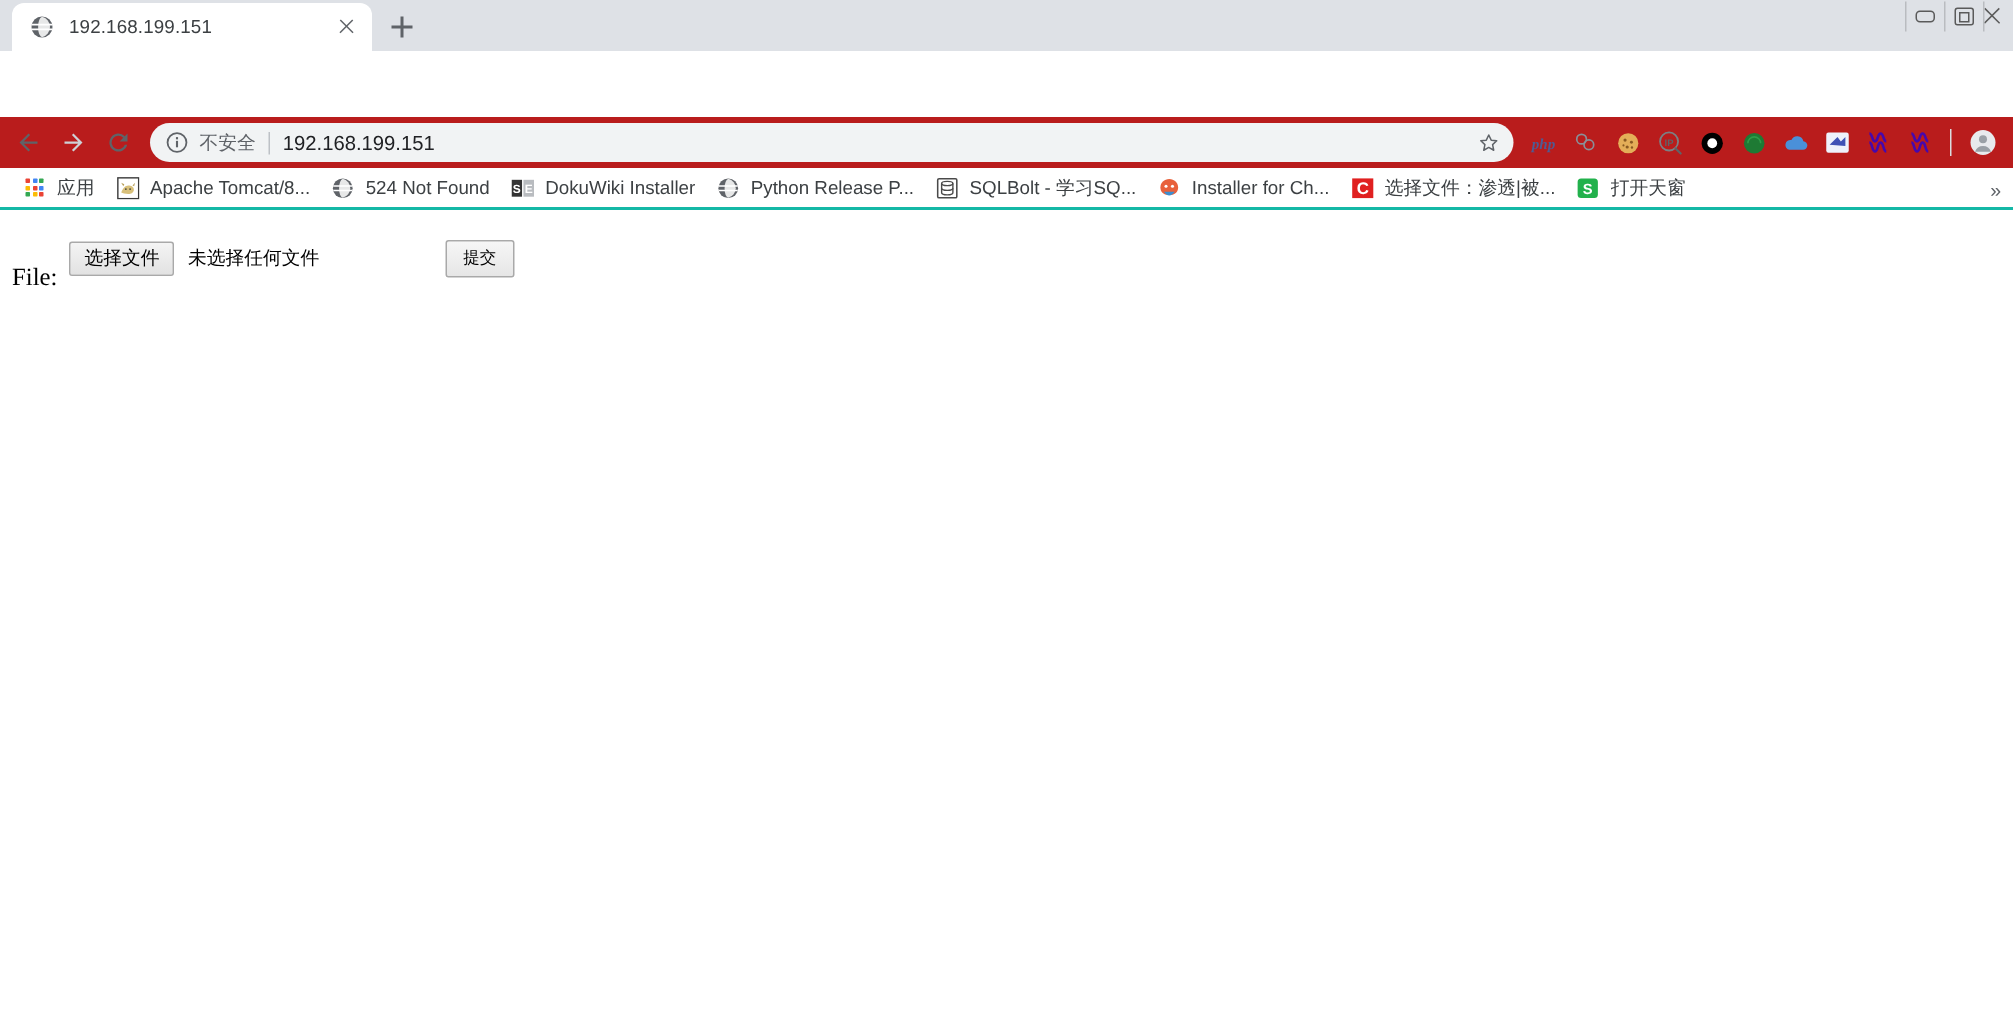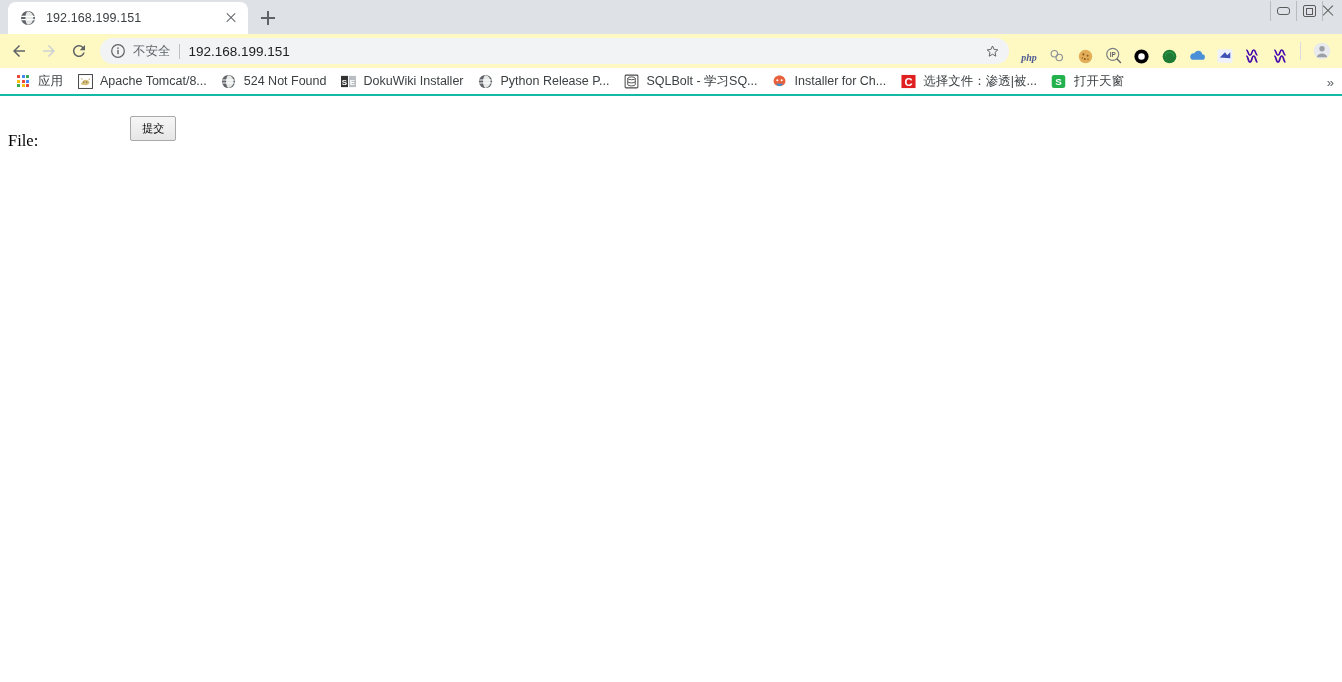--- a/index.html
+++ b/index.html
@@ -111,24 +111,25 @@
   .wc-close span::before, .wc-close span::after {
     content: ""; position: absolute; left: -2px; top: 5px;
     width: 14px; height: 1.3px; background: #5a5a5a;
   }
   .wc-close span::before { transform: rotate(45deg); }
   .wc-close span::after  { transform: rotate(-45deg); }
 
   
   .toolbar {
     height: 34px;
-    background: #fef9c3;
+    background: #b91c1c;
     display: flex;
     align-items: center;
     padding: 0 6px 0 4px;
+    margin-top: 44px;
   }
   .navbtn {
     width: 30px; height: 30px;
     display: flex; align-items: center; justify-content: center;
     flex: 0 0 30px;
   }
   .navbtn svg { display: block; }
 
   .omnibox {
     flex: 1 1 auto;
@@ -177,21 +178,21 @@
     z-index: 2;
   }
 
   .ext-icons {
     display: flex;
     align-items: center;
     flex: 0 0 auto;
   }
   .ext {
     width: 28px; height: 28px;
-    display: flex; align-items: flex-end; justify-content: center;
+    display: flex; align-items: center; justify-content: center;
     flex: 0 0 28px;
   }
   .ext-sep {
     width: 1px; height: 18px;
     background: #dadce0;
     margin: 0 5px;
     flex: 0 0 1px;
   }
   .avatar-btn {
     width: 28px; height: 28px;
@@ -564,17 +565,21 @@
   </div>
 
   <div class="bm-overflow">»</div>
 </div>
 
 <div class="page">
 
   <form class="upload-form">
     <span class="file-label">File:</span>
 
+    <span class="file-input">
+      <span class="file-btn">选择文件</span>
+      <span class="file-status">未选择任何文件</span>
+    </span>
 
     <span class="submit-btn">提交</span>
   </form>
 
 </div>
 
 </body></html>

